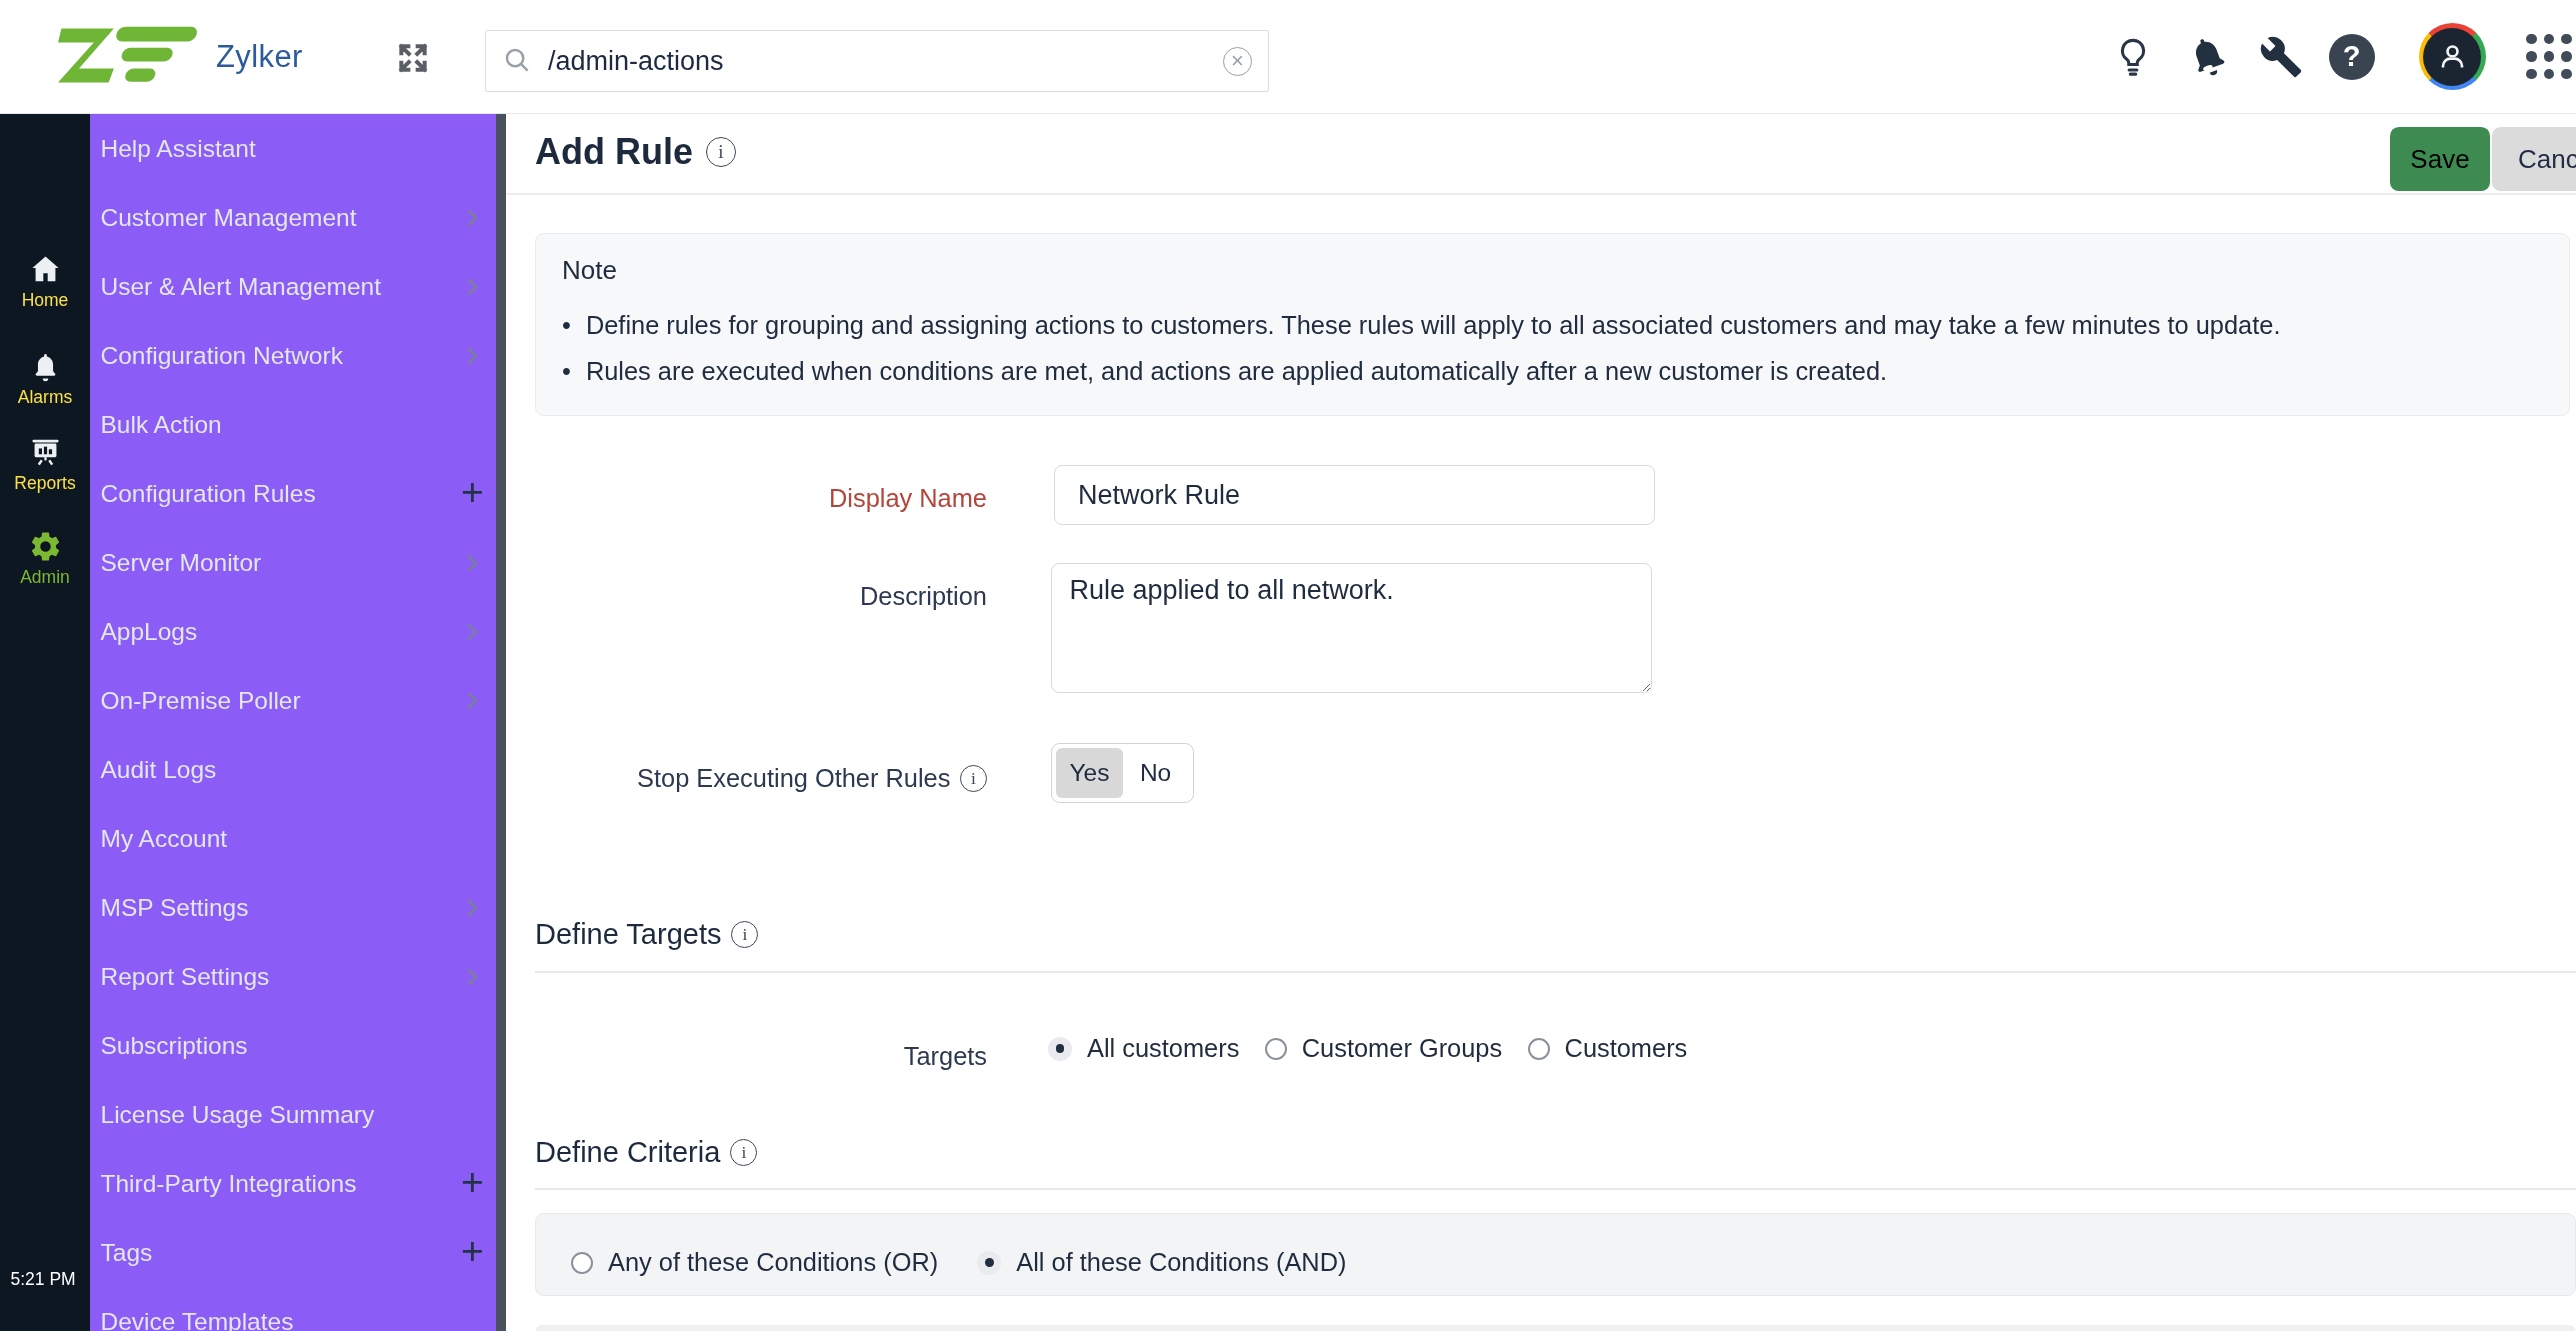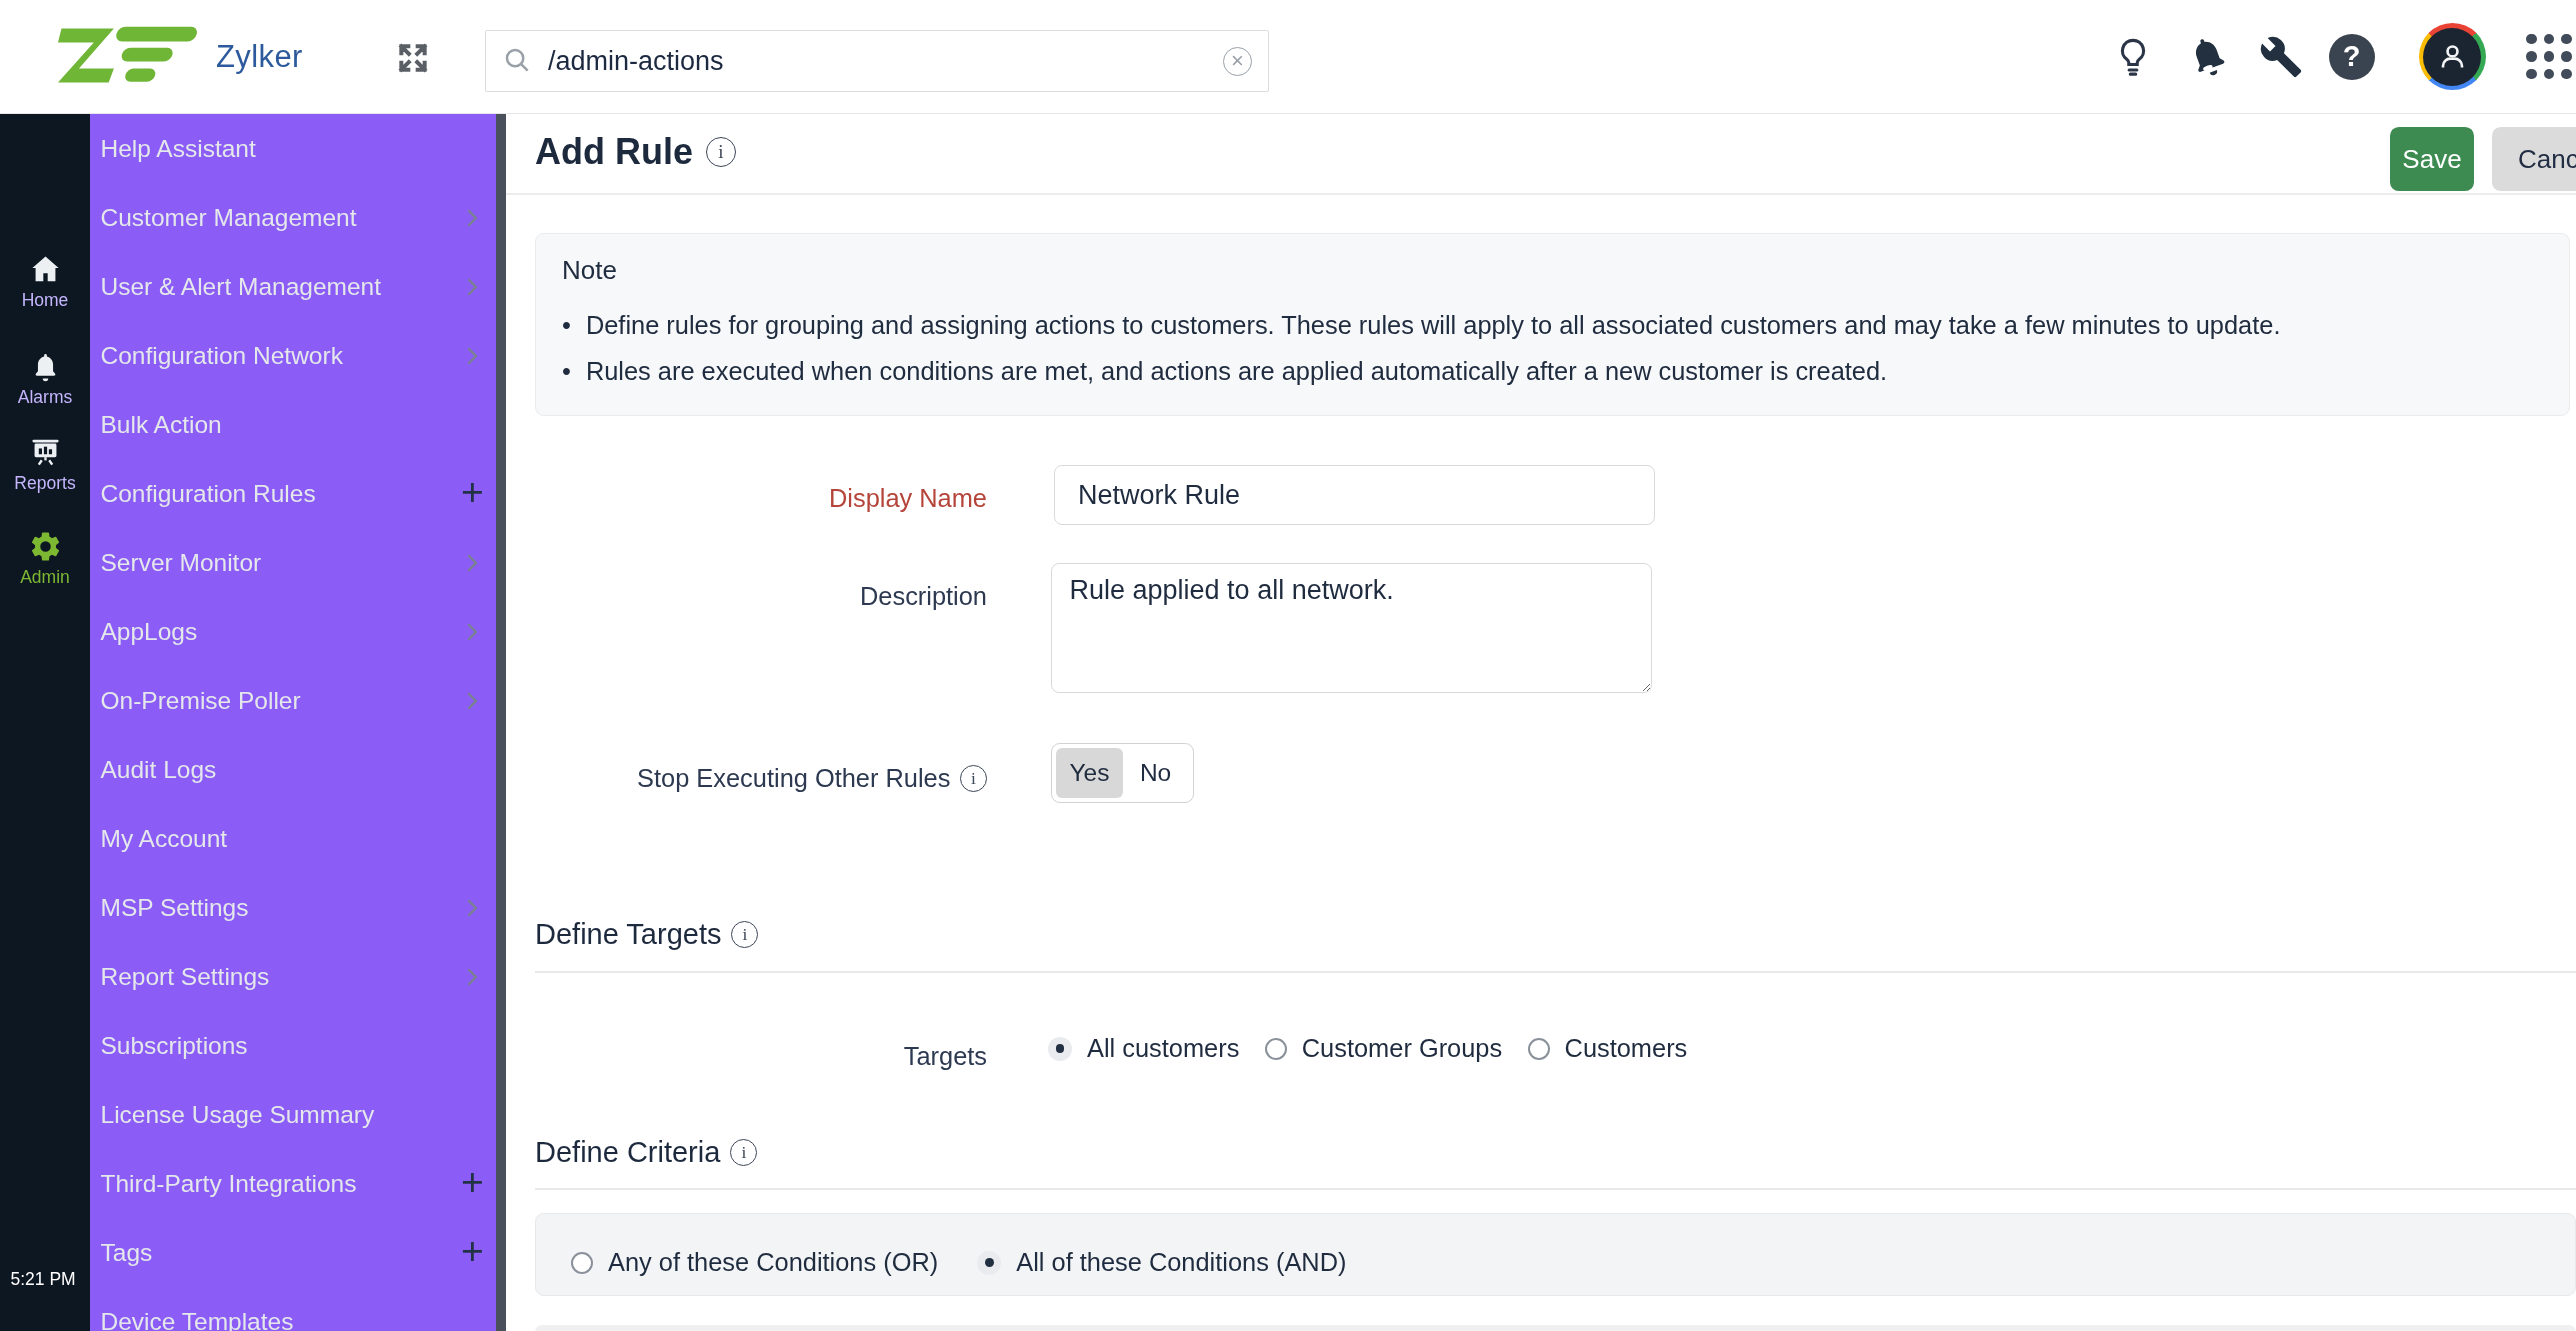--- a/index.html
+++ b/index.html
@@ -31,39 +31,39 @@
     display:flex;align-items:center;justify-content:center}
   .avatar-inner{width:58px;height:58px;border-radius:50%;background:#1b2531;
     display:flex;align-items:center;justify-content:center}
   .apps-grid{display:grid;grid-template-columns:repeat(3,10.5px);grid-auto-rows:10.5px;gap:7px}
   .apps-grid span{width:10.5px;height:10.5px;border-radius:50%;background:#414b59}
 
   
   .rail{position:absolute;left:0;top:114px;width:90px;height:1218px;background:#0d1722;z-index:10}
   .rail-item{position:absolute;left:0;width:90px;text-align:center;cursor:pointer}
   .rail-item svg{display:block;margin:0 auto}
-  .rail-label{font-size:17.5px;color:#c4b5fd;margin-top:2.6px}
+  .rail-label{font-size:17.5px;color:#fde047;margin-top:2.6px}
   .rail-item.active .rail-label{color:#7db832}
   .rail-time{position:absolute;left:10.5px;top:1155px;font-size:17.5px;color:#ffffff;white-space:nowrap}
   .menu{position:absolute;left:90px;top:114px;width:406px;height:1218px;background:#8b5cf6;
     overflow:hidden;z-index:10}
   .mi{position:relative;height:69px;display:flex;align-items:center;padding-left:10.5px;
     box-sizing:border-box;color:#e4e8eb;font-size:24.5px;cursor:pointer;white-space:nowrap}
   .mi .ind{position:absolute;right:12.3px;display:flex;align-items:center}
   .mi .plus{color:#223348;font-size:39px;font-weight:400;line-height:1;margin-top:-3.5px}
   .side-scrollbar{position:absolute;left:496px;top:114px;width:9.6px;height:1218px;background:#4a515c;z-index:11}
 
   
   .page-title{position:absolute;left:535px;top:131px;font-size:36px;font-weight:600;color:#1d2a3e;
     display:flex;align-items:center;gap:13px}
   .info{display:inline-flex;width:27px;height:27px;box-sizing:border-box;border:1.8px solid #3c4656;
     border-radius:50%;align-items:center;justify-content:center;font-size:17.5px;color:#3c4656;
     font-family:"Liberation Serif",serif;flex:0 0 auto;font-weight:400}
   .btn{border:none;border-radius:8.8px;font-size:26px;font-family:"Liberation Sans",sans-serif;cursor:pointer}
-  .btn-save{position:absolute;left:2390px;top:127px;width:84px;height:64px;background:#3d8b51;color:#ffffff}
+  .btn-save{position:absolute;left:2390px;top:127px;width:100px;height:64px;background:#3d8b51;color:#000000}
   .btn-cancel{position:absolute;left:2492px;top:127px;width:133px;height:64px;background:#dbdbdb;color:#222e44}
   .hdr-divider{position:absolute;left:506px;top:193px;width:2070px;height:1.8px;background:#ececec}
 
   .note{position:absolute;left:535px;top:233px;width:2035px;height:183px;box-sizing:border-box;
     background:#f7f8f9;border:0.9px solid #eaebec;border-radius:8.8px;padding:21px 26px}
   .note-title{font-size:26px;color:#202c3f}
   .note-bullets{margin-top:21px}
   .note-row{display:flex;gap:15px;font-size:25.4px;color:#202c3f;margin-bottom:9.6px;line-height:1.45}
   .note-row .dot{flex:0 0 auto}
 

